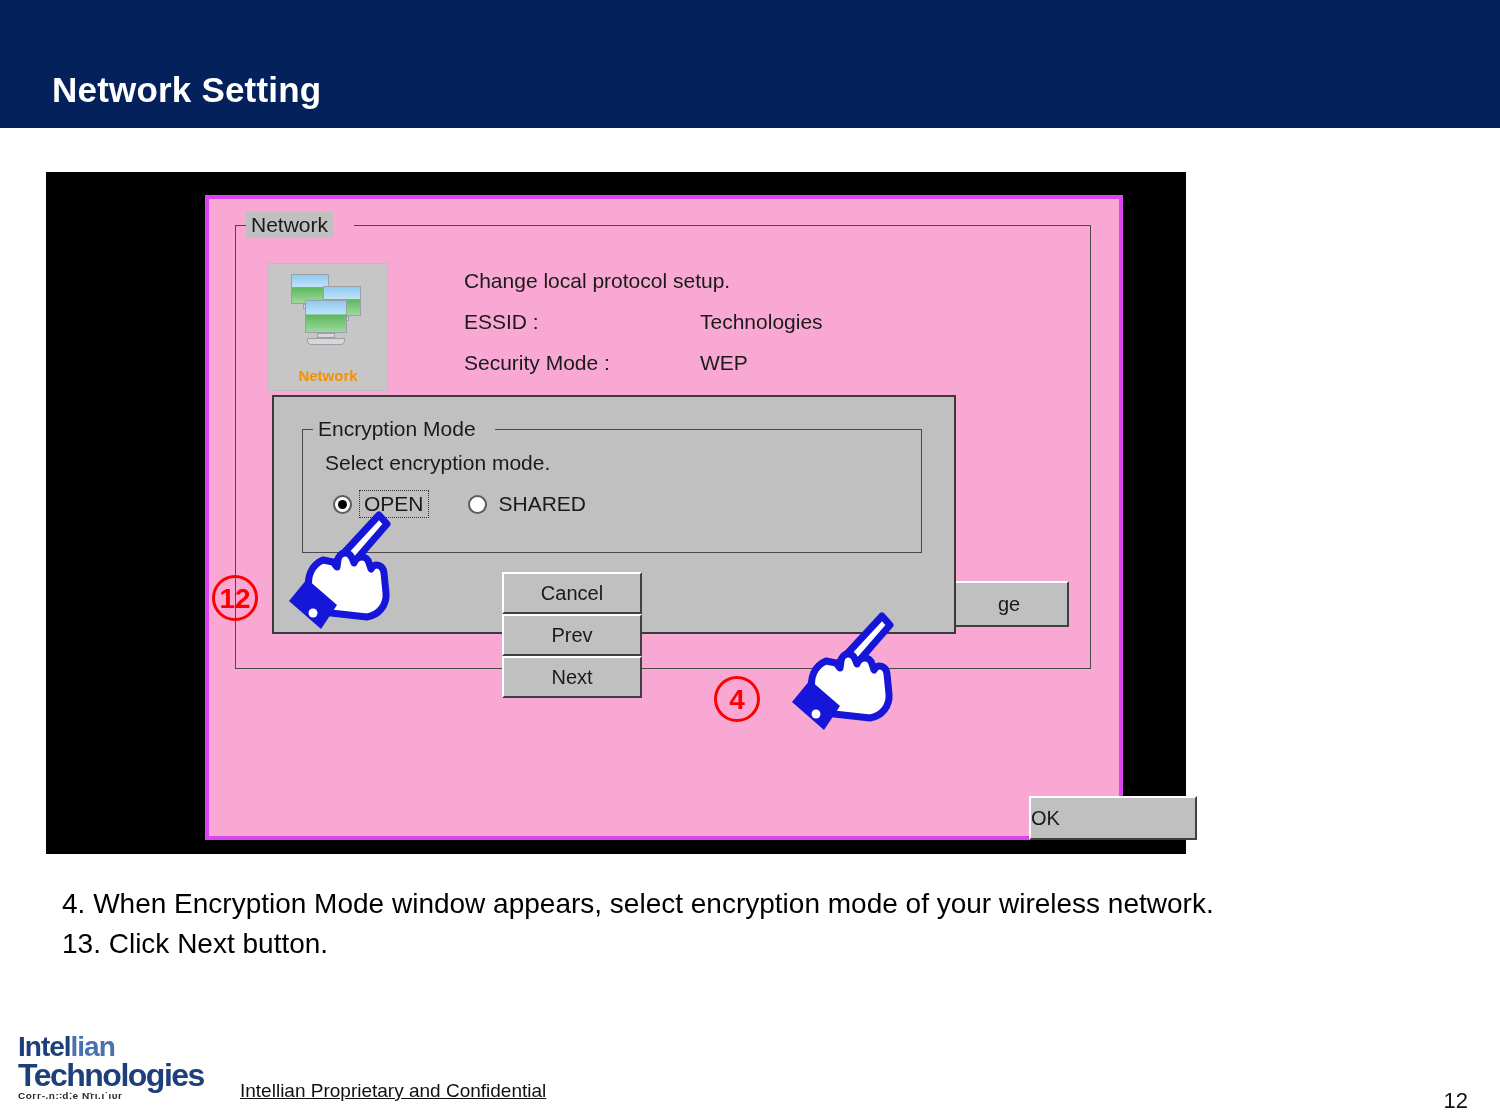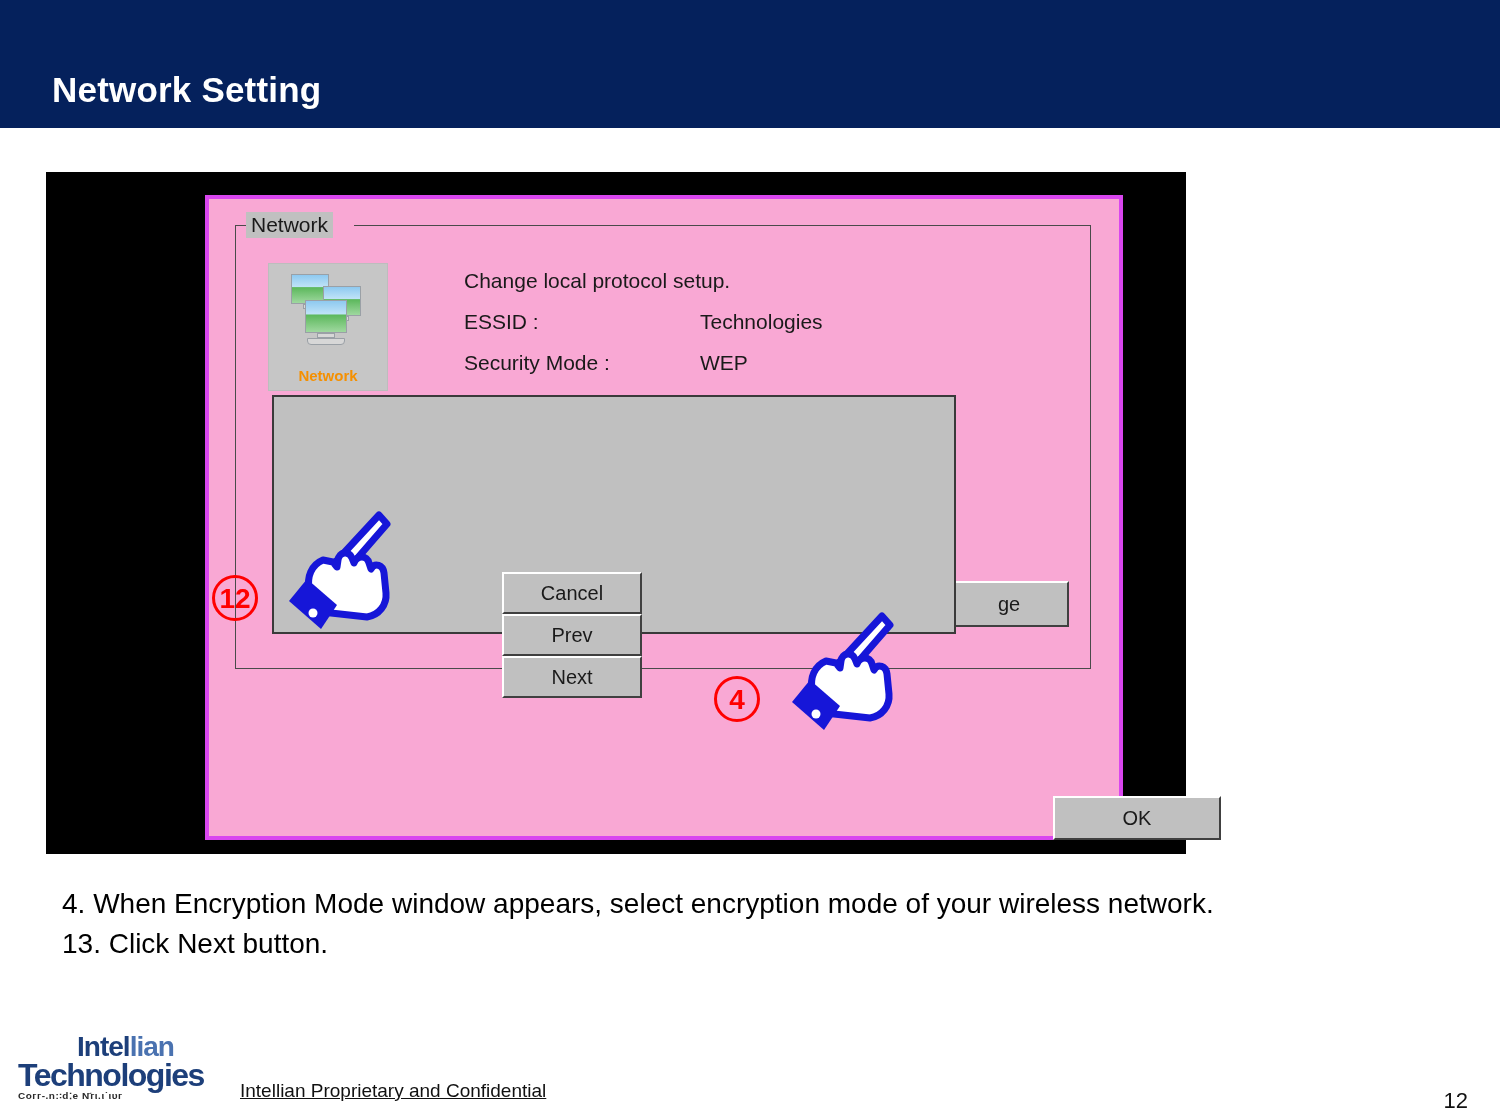--- a/index.html
+++ b/index.html
@@ -171,32 +171,31 @@
     font-size: 20px;
     color: #1a1a1a;
     line-height: 42px;
     text-align: center;
     overflow: hidden;
   }
 
   
   .btn-ok {
     position: absolute;
-    left: 844px;
+    left: 820px;
     top: 597px;
     width: 168px;
     height: 44px;
     background: #c0c0c0;
     border: 2px solid;
     border-color: #ffffff #404040 #404040 #ffffff;
     box-sizing: border-box;
     font-size: 20px;
     color: #1a1a1a;
     line-height: 40px;
-    text-align: center;
   }
 
   
   .enc-dialog {
     position: absolute;
     left: 226px;   
     top: 223px;    
     width: 684px;
     height: 239px;
     background: #c0c0c0;
@@ -319,21 +318,20 @@
     left: 18px;
     top: 1034px;
     width: 215px;
   }
   .logo-line1 {
     font-size: 28px;
     font-weight: bold;
     letter-spacing: -1px;
     line-height: 26px;
     color: #4a72b0;
-    text-align: center;
   }
   .logo-line1 .dark { color: #1d3f7a; }
   .logo-line2 {
     font-size: 32px;
     font-weight: bold;
     letter-spacing: -1.5px;
     line-height: 30px;
     color: #1d3f7a;
   }
   .logo-tag {
@@ -412,20 +410,38 @@
         </div>
       </div>
     </div>
 
     <div class="btn-change">ge</div>
 
     <div class="btn-ok">OK</div>
   </div>
 
   <div class="enc-dialog">
+    <div class="groupbox enc-group">
+      <div class="gb-topline-left"></div>
+      <div class="gb-topline-right" style="left:192px; right:0;"></div>
+      <div class="gb-legend" style="left:10px;">Encryption Mode</div>
+
+      <div class="enc-prompt">Select encryption mode.</div>
+
+      <div class="radio-row">
+        <div class="radio-item">
+          <div class="radio-circle checked"></div>
+          <div class="radio-label focused">OPEN</div>
+        </div>
+        <div class="radio-item">
+          <div class="radio-circle"></div>
+          <div class="radio-label">SHARED</div>
+        </div>
+      </div>
+    </div>
 
     <div class="enc-buttons">
       <div class="dlg-btn">Cancel</div>
       <div class="dlg-btn">Prev</div>
       <div class="dlg-btn">Next</div>
     </div>
   </div>
 
   <div class="hand" style="left:237px; top:333px;">
     <svg viewBox="0 0 120 130" xmlns="http://www.w3.org/2000/svg">

